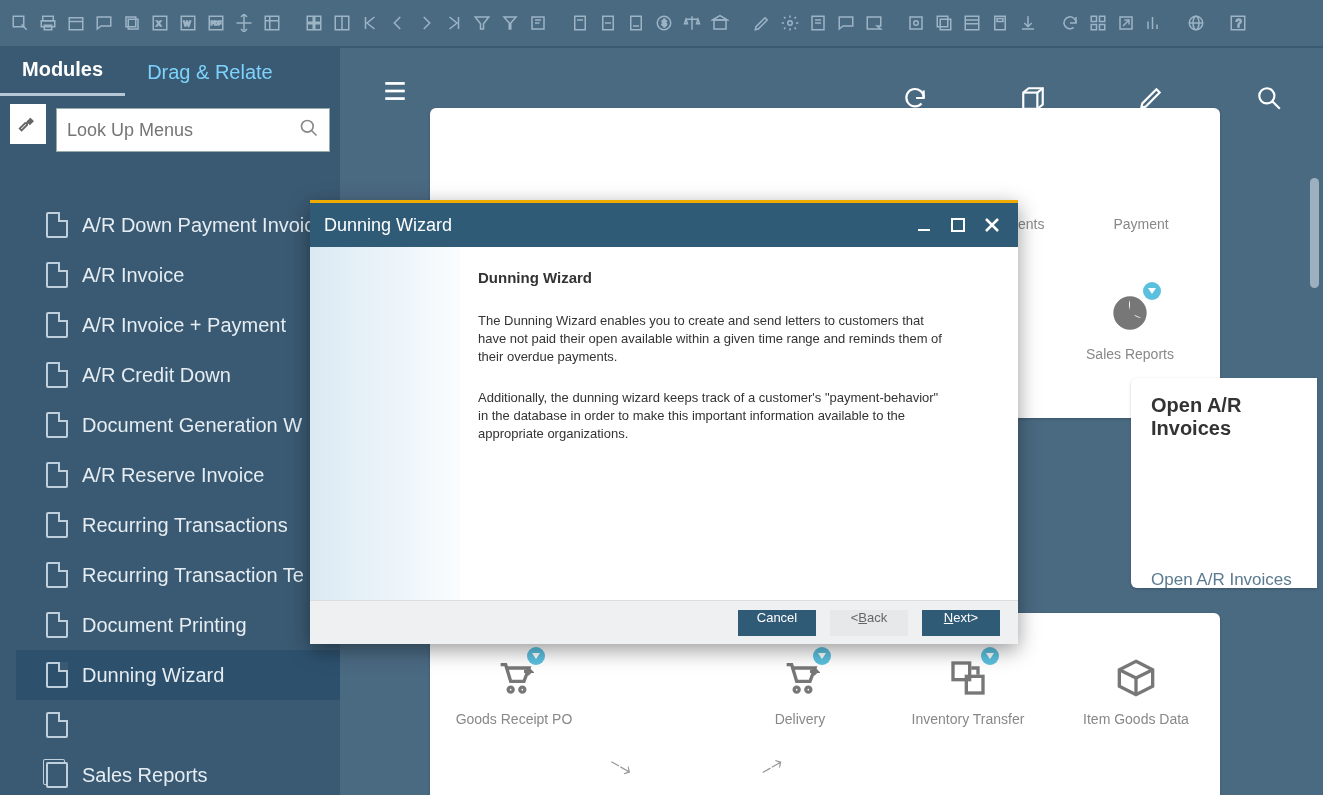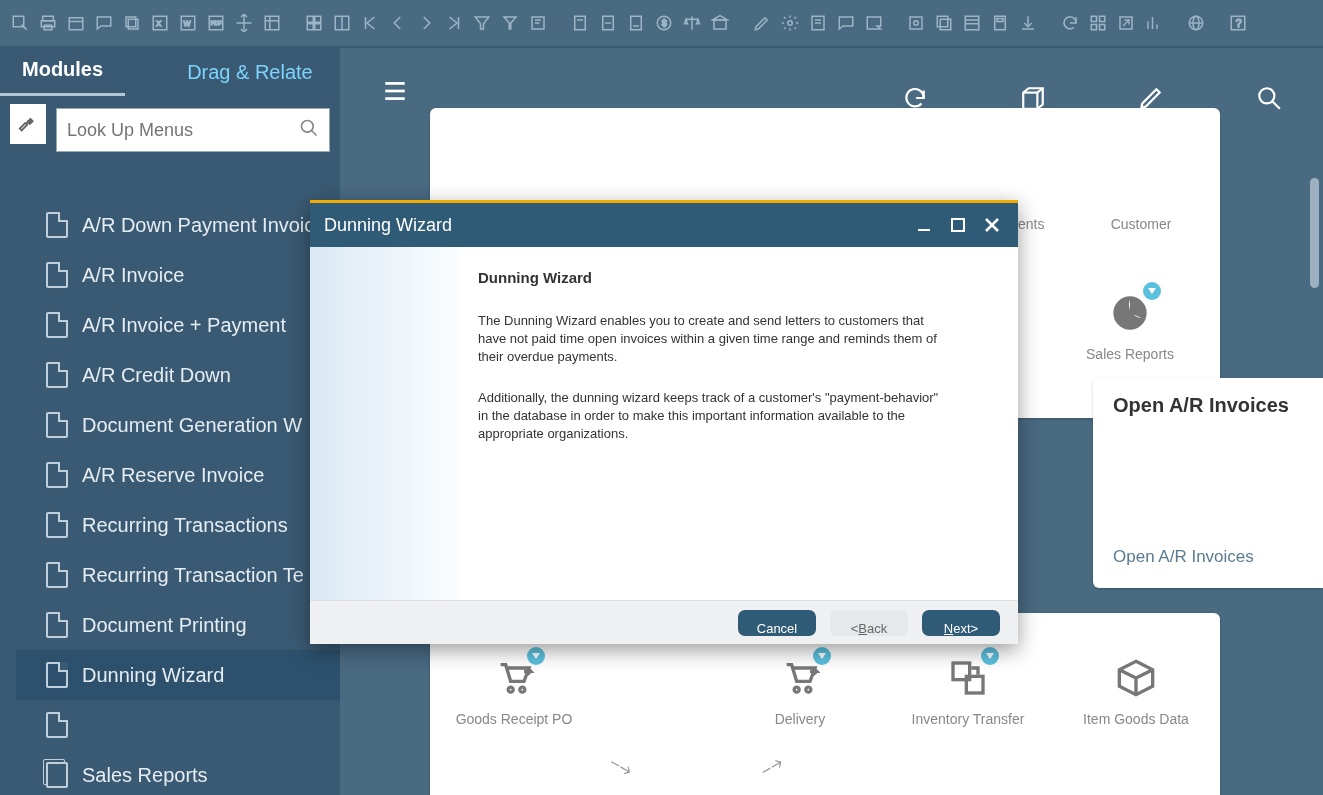--- a/index.html
+++ b/index.html
@@ -5,21 +5,21 @@
   * { box-sizing: border-box; margin: 0; padding: 0; font-family: Arial, Helvetica, sans-serif; }
   html, body { width: 1323px; height: 795px; overflow: hidden; background: #3a5a73; }
   
   
   .toolbar { height: 48px; background: #4a6a82; border-bottom: 2px solid #3a5a73; display: flex; align-items: center; padding: 0 8px; gap: 4px; }
   .toolbar .tb-icon { width: 24px; height: 24px; display:flex; align-items:center; justify-content:center; color:#9db4c5; cursor:pointer; }
   .toolbar .tb-sep { width: 10px; }
   
   
   .left-panel { position: absolute; left:0; top:48px; width:340px; bottom:0; background:#3a5a73; }
-  .tabs-row { display:flex; height:48px; align-items:flex-end;gap:40px; }
+  .tabs-row { display:flex; height:48px; align-items:flex-end; }
   .tab { padding: 10px 22px 12px 22px; color:#7dd3fc; font-size:20px; cursor:pointer; }
   .tab.active { color:#fff; font-weight:bold; border-bottom:3px solid #b6c8d6; }
   .search-row { display:flex; align-items:center; height:56px; padding:6px 10px 6px 10px; gap:10px; }
   .wrench-btn { width:40px; height:40px; background:#fff; display:flex; align-items:center; justify-content:center; color:#555; cursor:pointer; }
   .search-box { flex:1; height:44px; background:#fff; border:1px solid #9aa; display:flex; align-items:center; padding:0 10px; color:#666; font-size:18px;margin-top:12px; }
   .search-box input { flex:1; border:none; outline:none; font-size:18px; color:#444; background:transparent;}
   .search-box .mag { color:#888; }
   
   .menu-list { position:absolute; top:152px; left:0; right:0; bottom:0; overflow-y:auto;margin-left:16px; }
   .menu-item { display:flex; align-items:center; height:50px; padding-left:30px; color:#e6edf2; font-size:20px; cursor:pointer; gap:14px; white-space:nowrap; overflow:hidden;}
@@ -50,21 +50,21 @@
   .dialog { position:absolute; left:310px; top:200px; width:708px; height:444px; background:#fff; box-shadow:0 6px 20px rgba(0,0,0,.4); border-top:3px solid #f0ab00; display:flex; flex-direction:column;}
   .dialog-titlebar { height:44px; background:#2f5b77; color:#fff; display:flex; align-items:center; padding:0 14px; font-size:18px;}
   .dialog-titlebar .spacer{flex:1;}
   .win-btn{width:24px;height:20px;margin-left:10px;color:#fff;cursor:pointer;display:flex;align-items:center;justify-content:center;}
   .dialog-body { flex:1; display:flex; }
   .dialog-side { width:150px; background:linear-gradient(90deg,#dbe9f3 0%,#fafdff 100%);}
   .dialog-content { flex:1; padding:18px 30px 10px 18px; font-size:13px; color:#333; line-height:1.4;}
   .dialog-content h3 { font-size:15px; font-weight:bold; margin-bottom:24px; margin-top:2px;}
   .dialog-content p { margin-bottom:22px; max-width:470px;}
   .dialog-footer { height:44px; background:#eef0f1; display:flex; align-items:center; justify-content:flex-end; padding:0 18px; gap:14px; border-top:1px solid #ddd;}
-  .dlg-btn { min-width:78px; height:26px; font-size:13px; display:flex; align-items:flex-end; justify-content:center; cursor:pointer; padding:0 14px;border-radius:7px;}
+  .dlg-btn { min-width:78px; height:26px; font-size:13px; display:flex; align-items:flex-start; justify-content:center; cursor:pointer; padding:0 14px;}
   .dlg-btn.primary { background:#2f5b77; color:#fff;}
   .dlg-btn.secondary { background:#e6e8e9; color:#666;}
   .dlg-btn .ul{text-decoration:underline;}
   
   
   .sb { position:absolute; right:4px; top:130px; width:9px; height:110px; background:#9db0bf; border-radius:5px;}
 </style>
 </head>
 <body>
 
@@ -453,36 +453,36 @@
       <div class="tile">
           <div class="tile-icon-wrap"></div>
           <div>A/R Invoice</div>
         </div>
       <div class="tile">
           <div class="tile-icon-wrap"></div>
           <div>Incoming Payments</div>
         </div>
       <div class="tile">
           <div class="tile-icon-wrap"></div>
-          <div>Customer</div>
+          <div>Payment</div>
         </div>
     </div>
 
     <div style="position:absolute; right:20px; top:180px; text-align:center;" class="tile">
       <div class="tile-icon-wrap">
         <svg width="40" height="40" viewBox="0 0 24 24" fill="#777">
             <path d="M12 2a10 10 0 100 20 10 10 0 000-20zm0 2v8l7 3A8 8 0 0112 4z"></path>
           </svg>
         <div class="tile-badge"></div>
       </div>
       <div>Sales Reports</div>
     </div>
   </div>
 
-  <div class="card" style="right:0; top:330px; width:230px; height:210px; border-radius:6px 0 0 6px;">
+  <div class="card" style="right:6px; top:330px; width:186px; height:210px; border-radius:6px 0 0 6px;">
     <div class="panel-title">Open A/R Invoices</div>
     <div style="height:100px;"></div>
     <div class="panel-link">Open A/R Invoices</div>
   </div>
 
   <div class="card" style="left:90px; top:565px; width:790px; height:260px;">
     <div class="tile-row" style="padding-top:40px; justify-content:space-around;">
       <div class="tile">
         <div class="tile-icon-wrap">
           <svg width="40" height="40" viewBox="0 0 24 24" fill="none" stroke="#777" stroke-width="2">
@@ -558,21 +558,21 @@
         <svg width="16" height="16" viewBox="0 0 16 16" stroke="#fff" stroke-width="2.5">
           <line x1="2" y1="2" x2="14" y2="14"></line>
           <line x1="14" y1="2" x2="2" y2="14"></line>
         </svg>
       </span>
   </div>
   <div class="dialog-body">
     <div class="dialog-side"></div>
     <div class="dialog-content">
       <h3>Dunning Wizard</h3>
-      <p>The Dunning Wizard enables you to create and send letters to customers that have not paid time open invoices within a given time range and reminds them of their overdue payments.</p>
+      <p>The Dunning Wizard enables you to create and send letters to customers that have not paid their open available within a given time range and reminds them of their overdue payments.</p>
       <p>Additionally, the dunning wizard keeps track of a customer's "payment-behavior" in the database in order to make this important information available to the appropriate organizations.</p>
     </div>
   </div>
   <div class="dialog-footer">
     <div class="dlg-btn primary">
         <span>Cancel</span>
       </div>
     <div class="dlg-btn secondary">
         <span>&lt; </span>
         <span class="ul">B</span>

